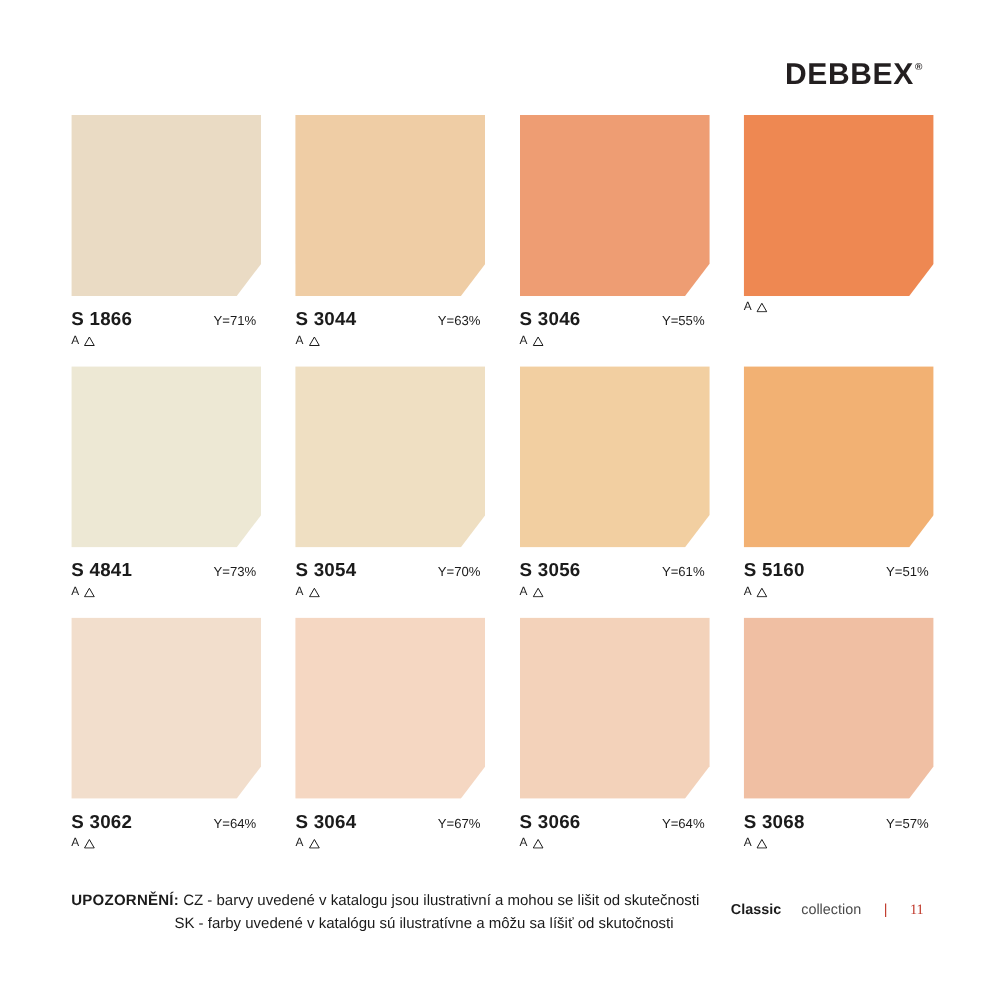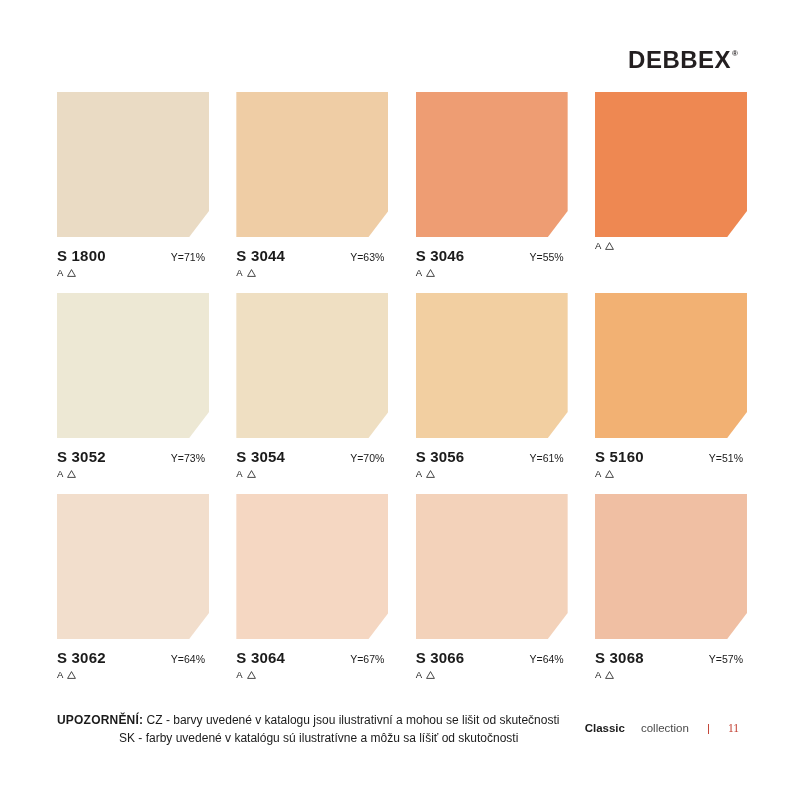--- a/index.html
+++ b/index.html
@@ -11,20 +11,21 @@
     font-family: "Liberation Sans", sans-serif;
     color: #1b1b1b;
     overflow: hidden;
   }
 
   .page {
     position: relative;
     width: 796px;
     height: 800px;
     padding: 0;
+    text-align: center;
   }
 
   
   .brand-bar {
     position: absolute;
     top: 48px;
     right: 58px;
     display: flex;
     align-items: flex-start;
   }
@@ -144,21 +145,21 @@
     <span class="brand-name">DEBBEX</span>
     <span class="brand-reg">®</span>
   </div>
 
   <div class="grid">
 
     <div class="row">
       <div class="cell">
         <div class="swatch" style="background:#EADBC4"></div>
         <div class="meta">
-          <span class="code">S 1800</span>
+          <span class="code">S 1866</span>
           <span class="yvalue">Y=71%</span>
         </div>
         <div class="subline">
           <span>A</span>
           <svg class="tri-icon" width="9" height="8" viewBox="0 0 9 8">
               <path d="M4.5 0.6 L8.4 7.4 L0.6 7.4 Z" fill="none" stroke="#1b1b1b" stroke-width="0.8"></path>
             </svg>
         </div>
       </div>
       <div class="cell">
@@ -195,21 +196,21 @@
               <path d="M4.5 0.6 L8.4 7.4 L0.6 7.4 Z" fill="none" stroke="#1b1b1b" stroke-width="0.8"></path>
             </svg>
         </div>
       </div>
     </div>
 
     <div class="row">
       <div class="cell">
         <div class="swatch" style="background:#EDE8D4"></div>
         <div class="meta">
-          <span class="code">S 3052</span>
+          <span class="code">S 4841</span>
           <span class="yvalue">Y=73%</span>
         </div>
         <div class="subline">
           <span>A</span>
           <svg class="tri-icon" width="9" height="8" viewBox="0 0 9 8">
               <path d="M4.5 0.6 L8.4 7.4 L0.6 7.4 Z" fill="none" stroke="#1b1b1b" stroke-width="0.8"></path>
             </svg>
         </div>
       </div>
       <div class="cell">

